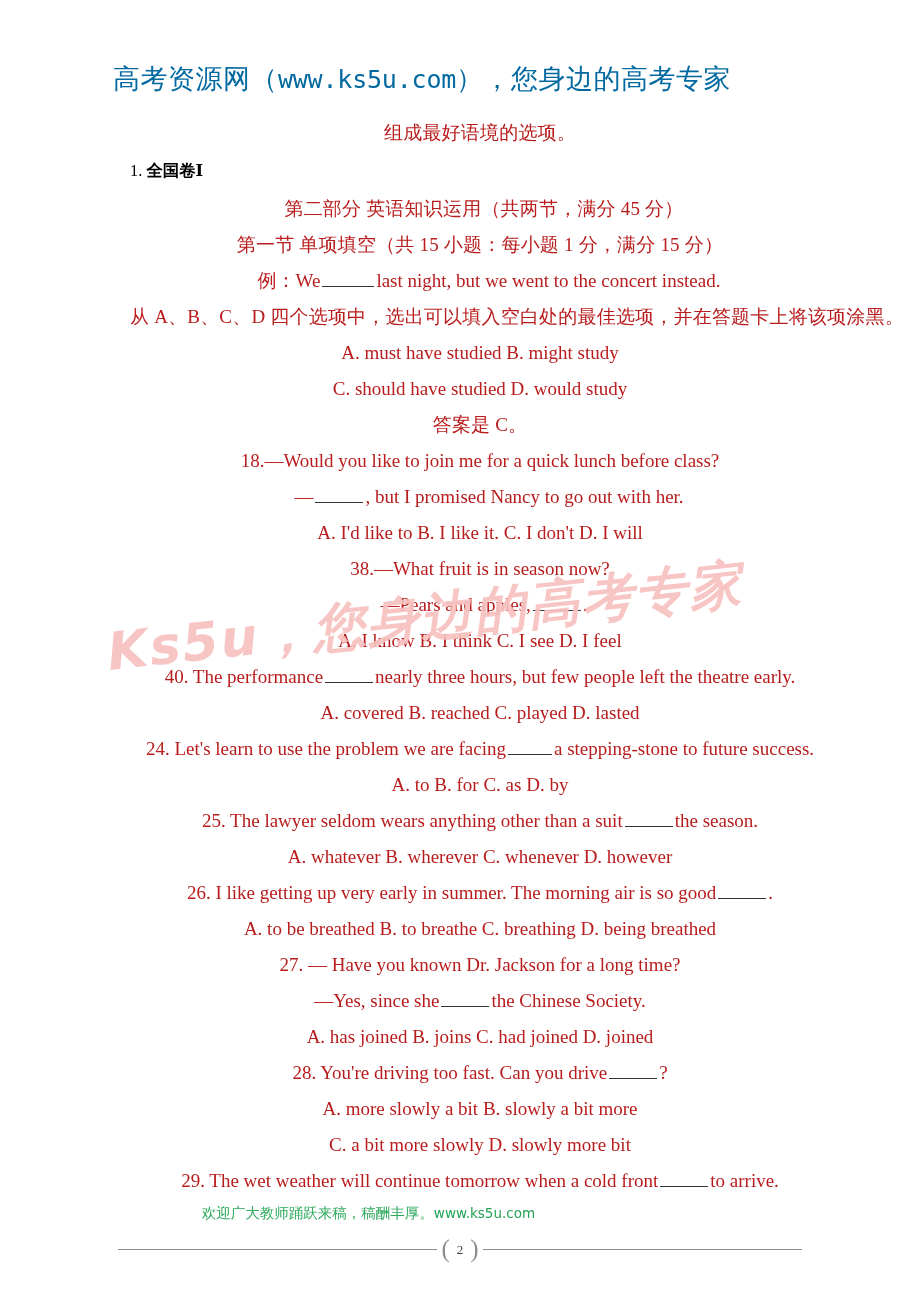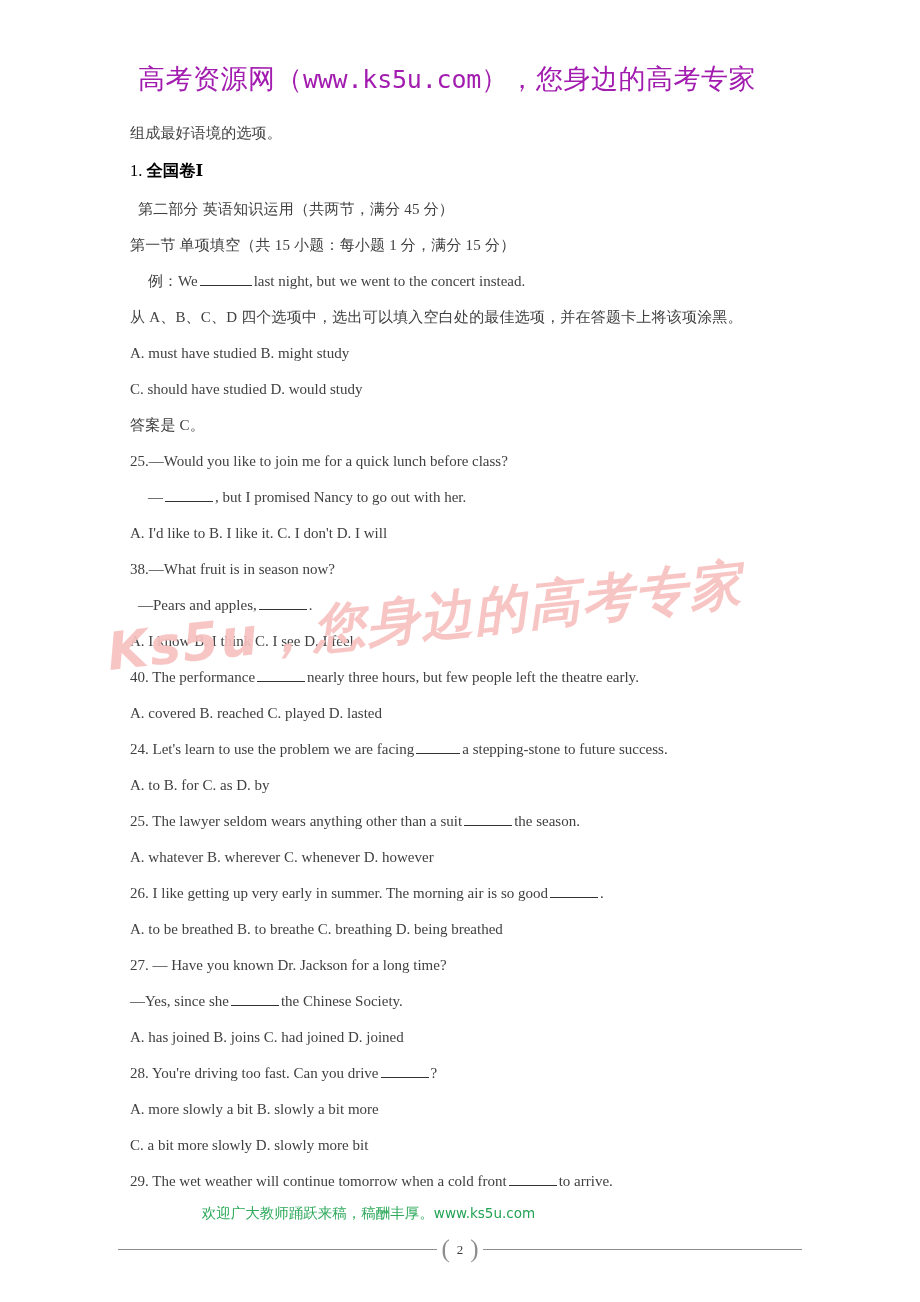--- a/index.html
+++ b/index.html
@@ -21,47 +21,47 @@
     inset: 0;
   }
 
   
   .site-header {
     position: absolute;
     left: 0;
     top: 62px;
     width: 844px;
     text-align: center;
-    color: #a21caf;
+    color: #0369a1;
     font-size: 27px;
     line-height: 34px;
     letter-spacing: 0.5px;
     white-space: nowrap;
     font-family: "Liberation Serif", "DejaVu Serif", serif;
-    margin-left: 25px;
   }
   .site-header .url {
     font-family: "DejaVu Sans Mono", monospace;
     font-size: 25px;
     letter-spacing: -0.2px;
   }
 
   
   .content {
     position: absolute;
     left: 130px;
     top: 115px;
     width: 700px;
   }
 
   .line {
-    font-size: 15px;
+    font-size: 19px;
     line-height: 36px;
     white-space: nowrap;
-    color: #404040;
+    color: #b91c1c;
+    text-align: center;
   }
   .line.cjk {
     letter-spacing: 0.2px;
   }
   .line.indent {
     padding-left: 8px;
   }
   .line.indent2 {
     padding-left: 18px;
   }
@@ -182,21 +182,21 @@
     <div class="line cjk">第一节 单项填空（共 15 小题：每小题 1 分，满分 15 分）</div>
     <div class="line indent2">
       <span>例：We</span><span class="blank w2"></span><span>last night, but we went to the concert instead.</span>
     </div>
 
     <div class="line cjk">从 A、B、C、D 四个选项中，选出可以填入空白处的最佳选项，并在答题卡上将该项涂黑。</div>
     <div class="line">A. must have studied            B. might study</div>
     <div class="line">C. should have studied             D. would study</div>
     <div class="line cjk">答案是 C。</div>
 
-    <div class="line">25.—Would you like to join me for a quick lunch before class?</div>
+    <div class="line">18.—Would you like to join me for a quick lunch before class?</div>
     <div class="line indent2">
       <span>—</span><span class="blank w1"></span><span>, but I promised Nancy to go out with her.</span>
     </div>
     <div class="line">A. I'd like to   B. I like it.   C. I don't   D. I will</div>
 
     <div class="line">38.—What fruit is in season now?</div>
     <div class="line indent">
       <span>—Pears and apples,</span><span class="blank w1"></span><span>.</span>
     </div>
     <div class="line">A. I know   B. I think   C. I see   D. I feel</div>

